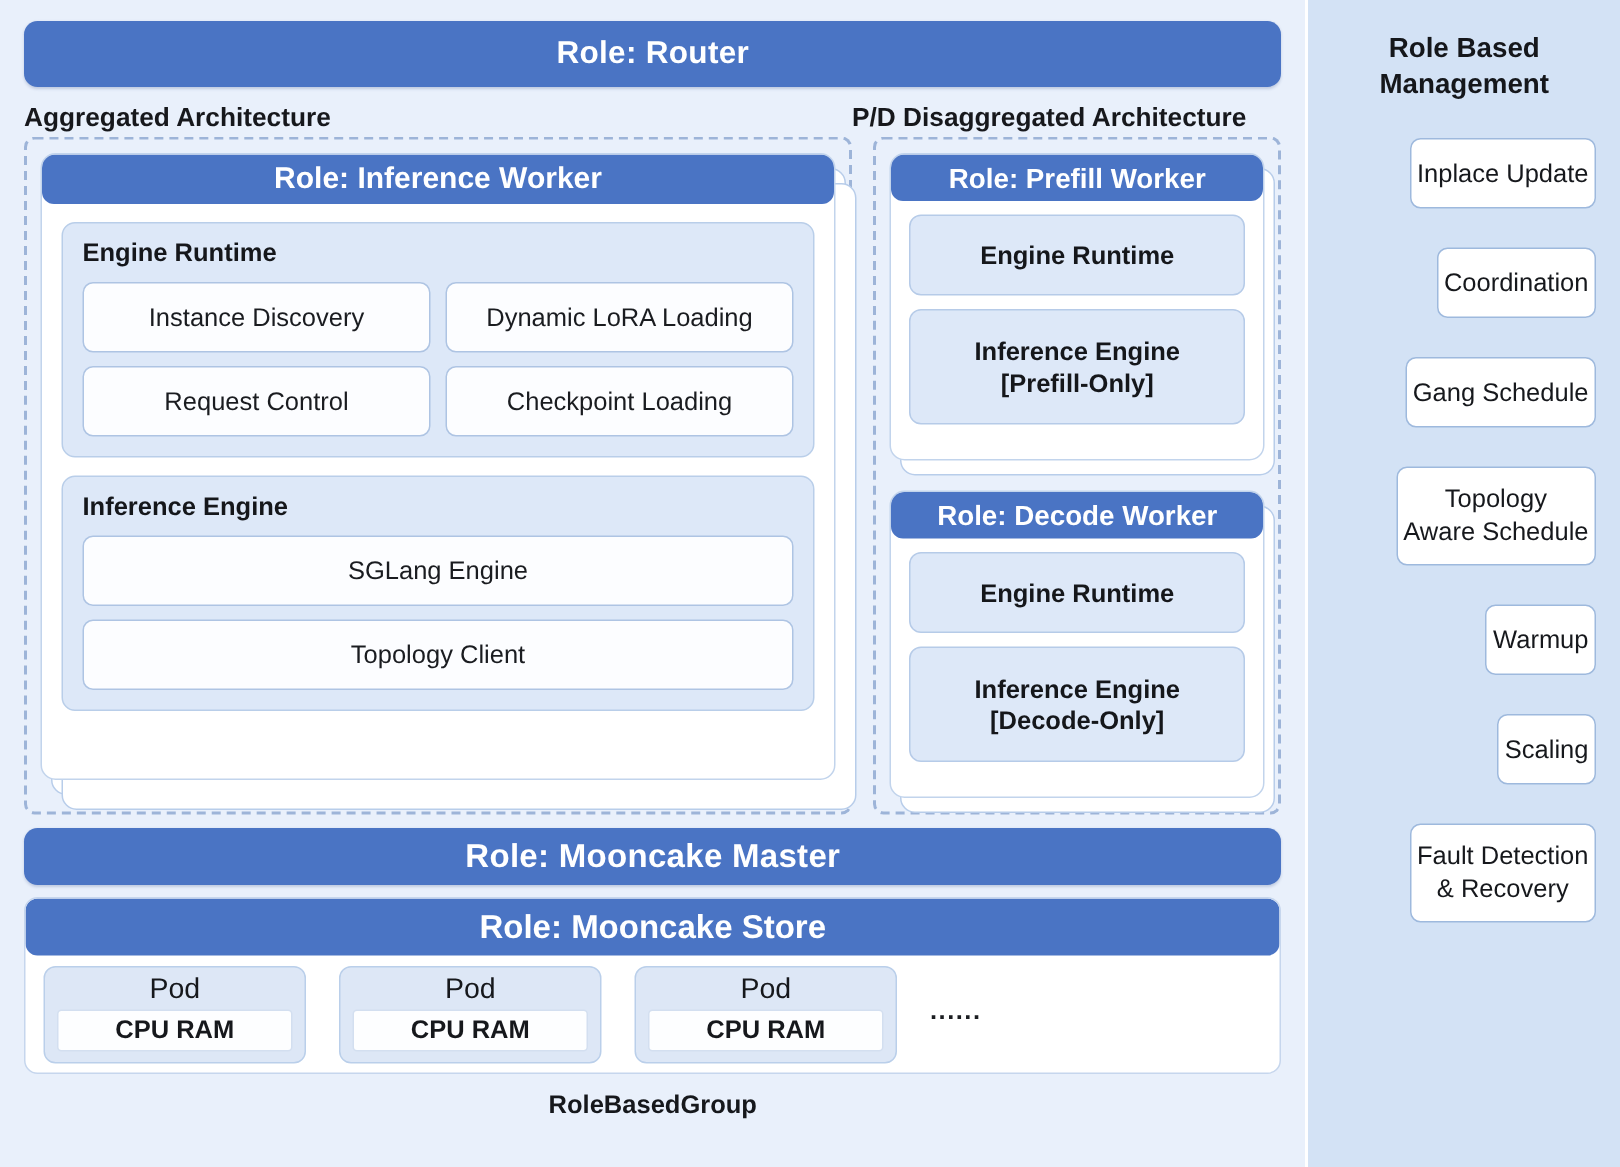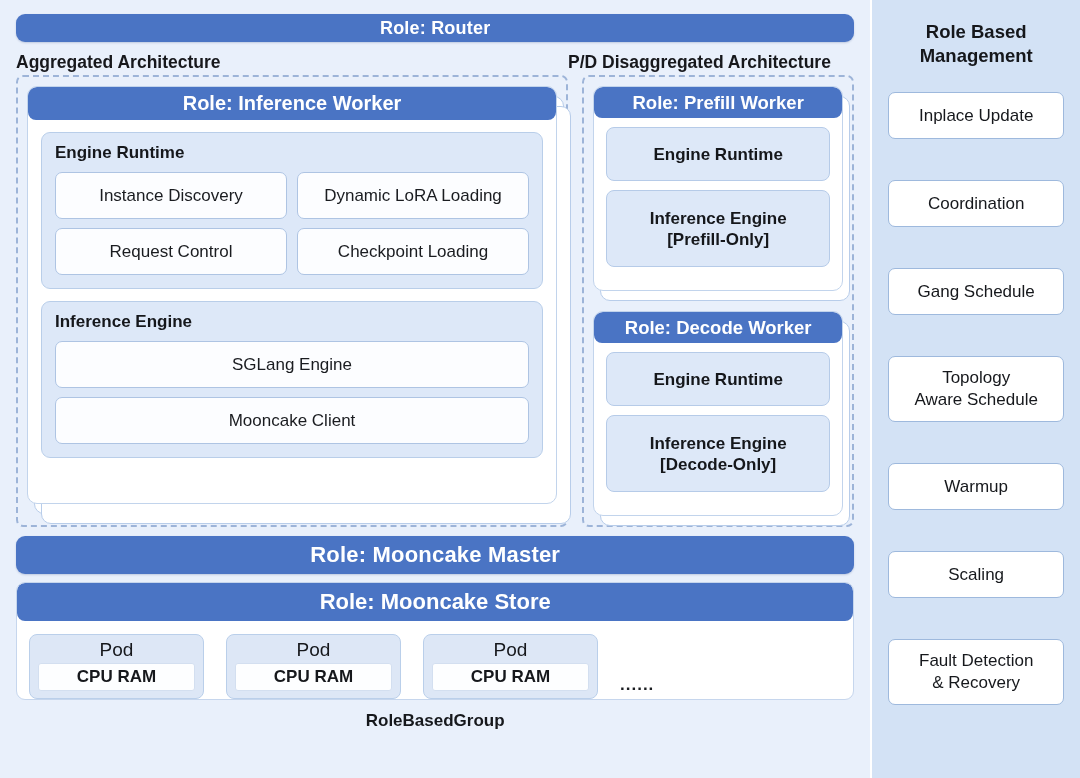--- a/index.html
+++ b/index.html
@@ -38,22 +38,22 @@
     border-radius: 9px;
     text-align: center;
     font-weight: bold;
     letter-spacing: .2px;
     display: flex;
     align-items: center;
     justify-content: center;
     box-shadow: 0 1px 2px rgba(40,70,130,.22);
   }
   #router-bar {
-    height: 28px;
-    font-size: 18px;
+    height: 44px;
+    font-size: 21px;
     margin-bottom: 4px;
   }
 
   
   .caption-row {
     display: flex;
     height: 26px;
     align-items: flex-end;
     margin-bottom: 3px;
   }
@@ -214,21 +214,21 @@
     height: 38px;
     display: flex;
     align-items: center;
     justify-content: center;
     border-radius: 8px;
     flex: none;
   }
   #pods-row {
     flex: 1;
     display: flex;
-    align-items: flex-end;
+    align-items: center;
     padding: 0 12px;
     gap: 22px;
   }
   .pod {
     width: 175px;
     background: #dde7f6;
     border: 1.5px solid #bacfea;
     border-radius: 8px;
     box-sizing: border-box;
     padding: 3px 8px 7px 8px;
@@ -280,21 +280,22 @@
     font-size: 18.5px;
     font-weight: bold;
     color: #15171b;
     line-height: 24px;
     white-space: pre-line;
     margin-bottom: 24px;
   }
   #sidebar-items {
     display: flex;
     flex-direction: column;
-    gap: 41px;
+    gap: 26px;
+    align-items: flex-end;
   }
   .side-item {
     background: #ffffff;
     border: 1.5px solid #9eb9dd;
     border-radius: 7px;
     min-height: 47px;
     display: flex;
     align-items: center;
     justify-content: center;
     text-align: center;
@@ -345,21 +346,21 @@
                   <div class="tile">Dynamic LoRA Loading</div>
                   <div class="tile">Request Control</div>
                   <div class="tile">Checkpoint Loading</div>
                 </div>
               </div>
 
               <div class="group" id="grp-inference-engine">
                 <div class="group-title">Inference Engine</div>
                 <div class="tile-col">
                   <div class="tile wide">SGLang Engine</div>
-                  <div class="tile wide">Mooncake Client</div>
+                  <div class="tile wide">Topology Client</div>
                 </div>
               </div>
 
             </div>
           </div>
         </div>
 
       </div>
 
       <div class="dashed-box" id="arch-pd">

